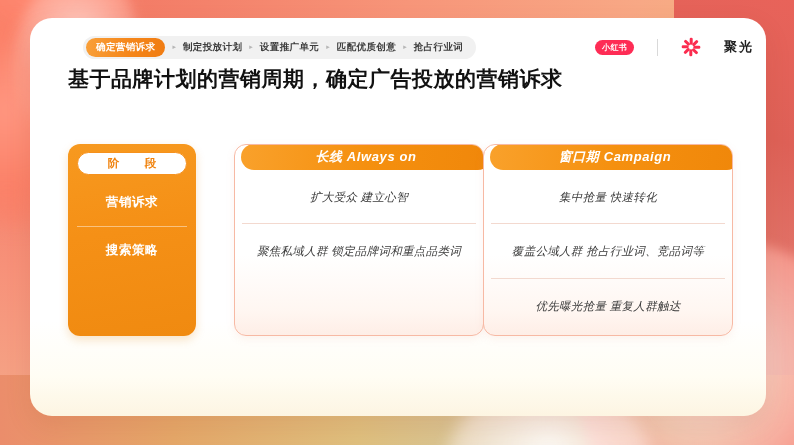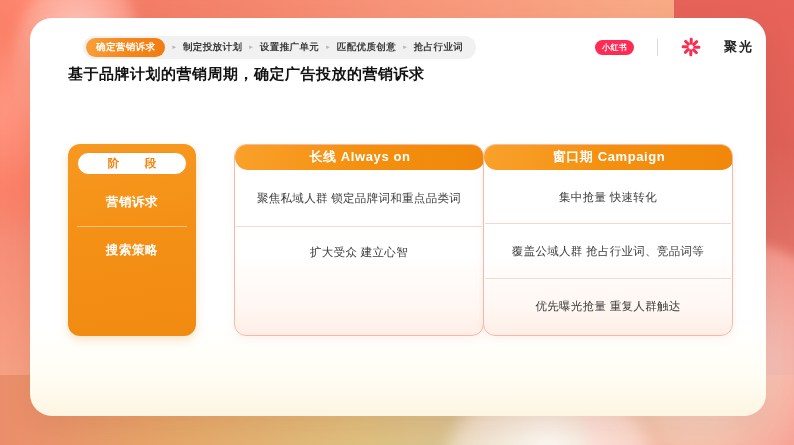--- a/index.html
+++ b/index.html
@@ -106,21 +106,21 @@
     border-radius:1.3px;background:#fb2c4f;
     transform-origin:50% 50%;
   }
   .brand-name{
     color:#1f1f1f;font-size:13px;font-weight:bold;letter-spacing:2px;
   }
 
   
   .title{
     position:absolute;left:38px;top:47px;
-    font-size:15px;font-weight:bold;color:#111111;letter-spacing:.5px;
+    font-size:21px;font-weight:bold;color:#111111;letter-spacing:.5px;
     white-space:nowrap;
   }
 
   
   .diagram{position:absolute;left:38px;top:126px;width:665px;height:200px;}
 
   
   .stage-col{
     position:absolute;left:0;top:0;width:128px;height:192px;
     background:linear-gradient(170deg,#f7991f 0%,#f59016 45%,#f08a10 100%);
@@ -150,23 +150,24 @@
     content:"";position:absolute;background:#f68c12;border-radius:1px;
   }
   .plus:before{left:0;top:7px;width:20px;height:6px;}
   .plus:after{left:7px;top:0;width:6px;height:20px;}
 
   
   .ccard{
     position:absolute;top:0;width:250px;height:192px;
     border:1.2px solid #f7b9a4;border-radius:12px;
     background:linear-gradient(180deg,#ffffff 0%,#ffffff 58%,#fff6f1 88%,#feeee6 100%);
-    box-sizing:border-box;padding:0 1px;
+    box-sizing:border-box;padding:0 7px;
     box-shadow:0 3px 8px rgba(230,140,110,0.10);
     overflow:hidden;
+    font-style:italic;
   }
   .ccard-a{left:166px;}
   .ccard-b{left:415px;}
   .ccard-head{
     position:relative;left:-1px;top:-1px;width:250px;height:26px;
     border-radius:13px;
     background:linear-gradient(95deg,#f9a12b 0%,#f5900f 50%,#f0870a 100%);
     display:flex;align-items:center;justify-content:center;
     color:#ffffff;font-size:13px;font-weight:bold;letter-spacing:.6px;
     box-sizing:border-box;
@@ -240,22 +241,22 @@
           <div class="stage-row">营销诉求</div>
           <div class="stage-row">搜索策略</div>
         </div>
       </div>
 
       <div class="plus"></div>
 
       <div class="ccard ccard-a">
         <div class="ccard-head">长线  Always on</div>
         <div class="ccard-body">
+          <div class="ccard-row r1">扩大受众  建立心智</div>
           <div class="ccard-row r2">聚焦私域人群  锁定品牌词和重点品类词</div>
-          <div class="ccard-row r1">扩大受众  建立心智</div>
         </div>
       </div>
 
       <div class="ccard ccard-b">
         <div class="ccard-head">窗口期  Campaign</div>
         <div class="ccard-body">
           <div class="ccard-row r1">集中抢量  快速转化</div>
           <div class="ccard-row r2">覆盖公域人群  抢占行业词、竞品词等</div>
           <div class="ccard-row r3">优先曝光抢量  重复人群触达</div>
         </div>

